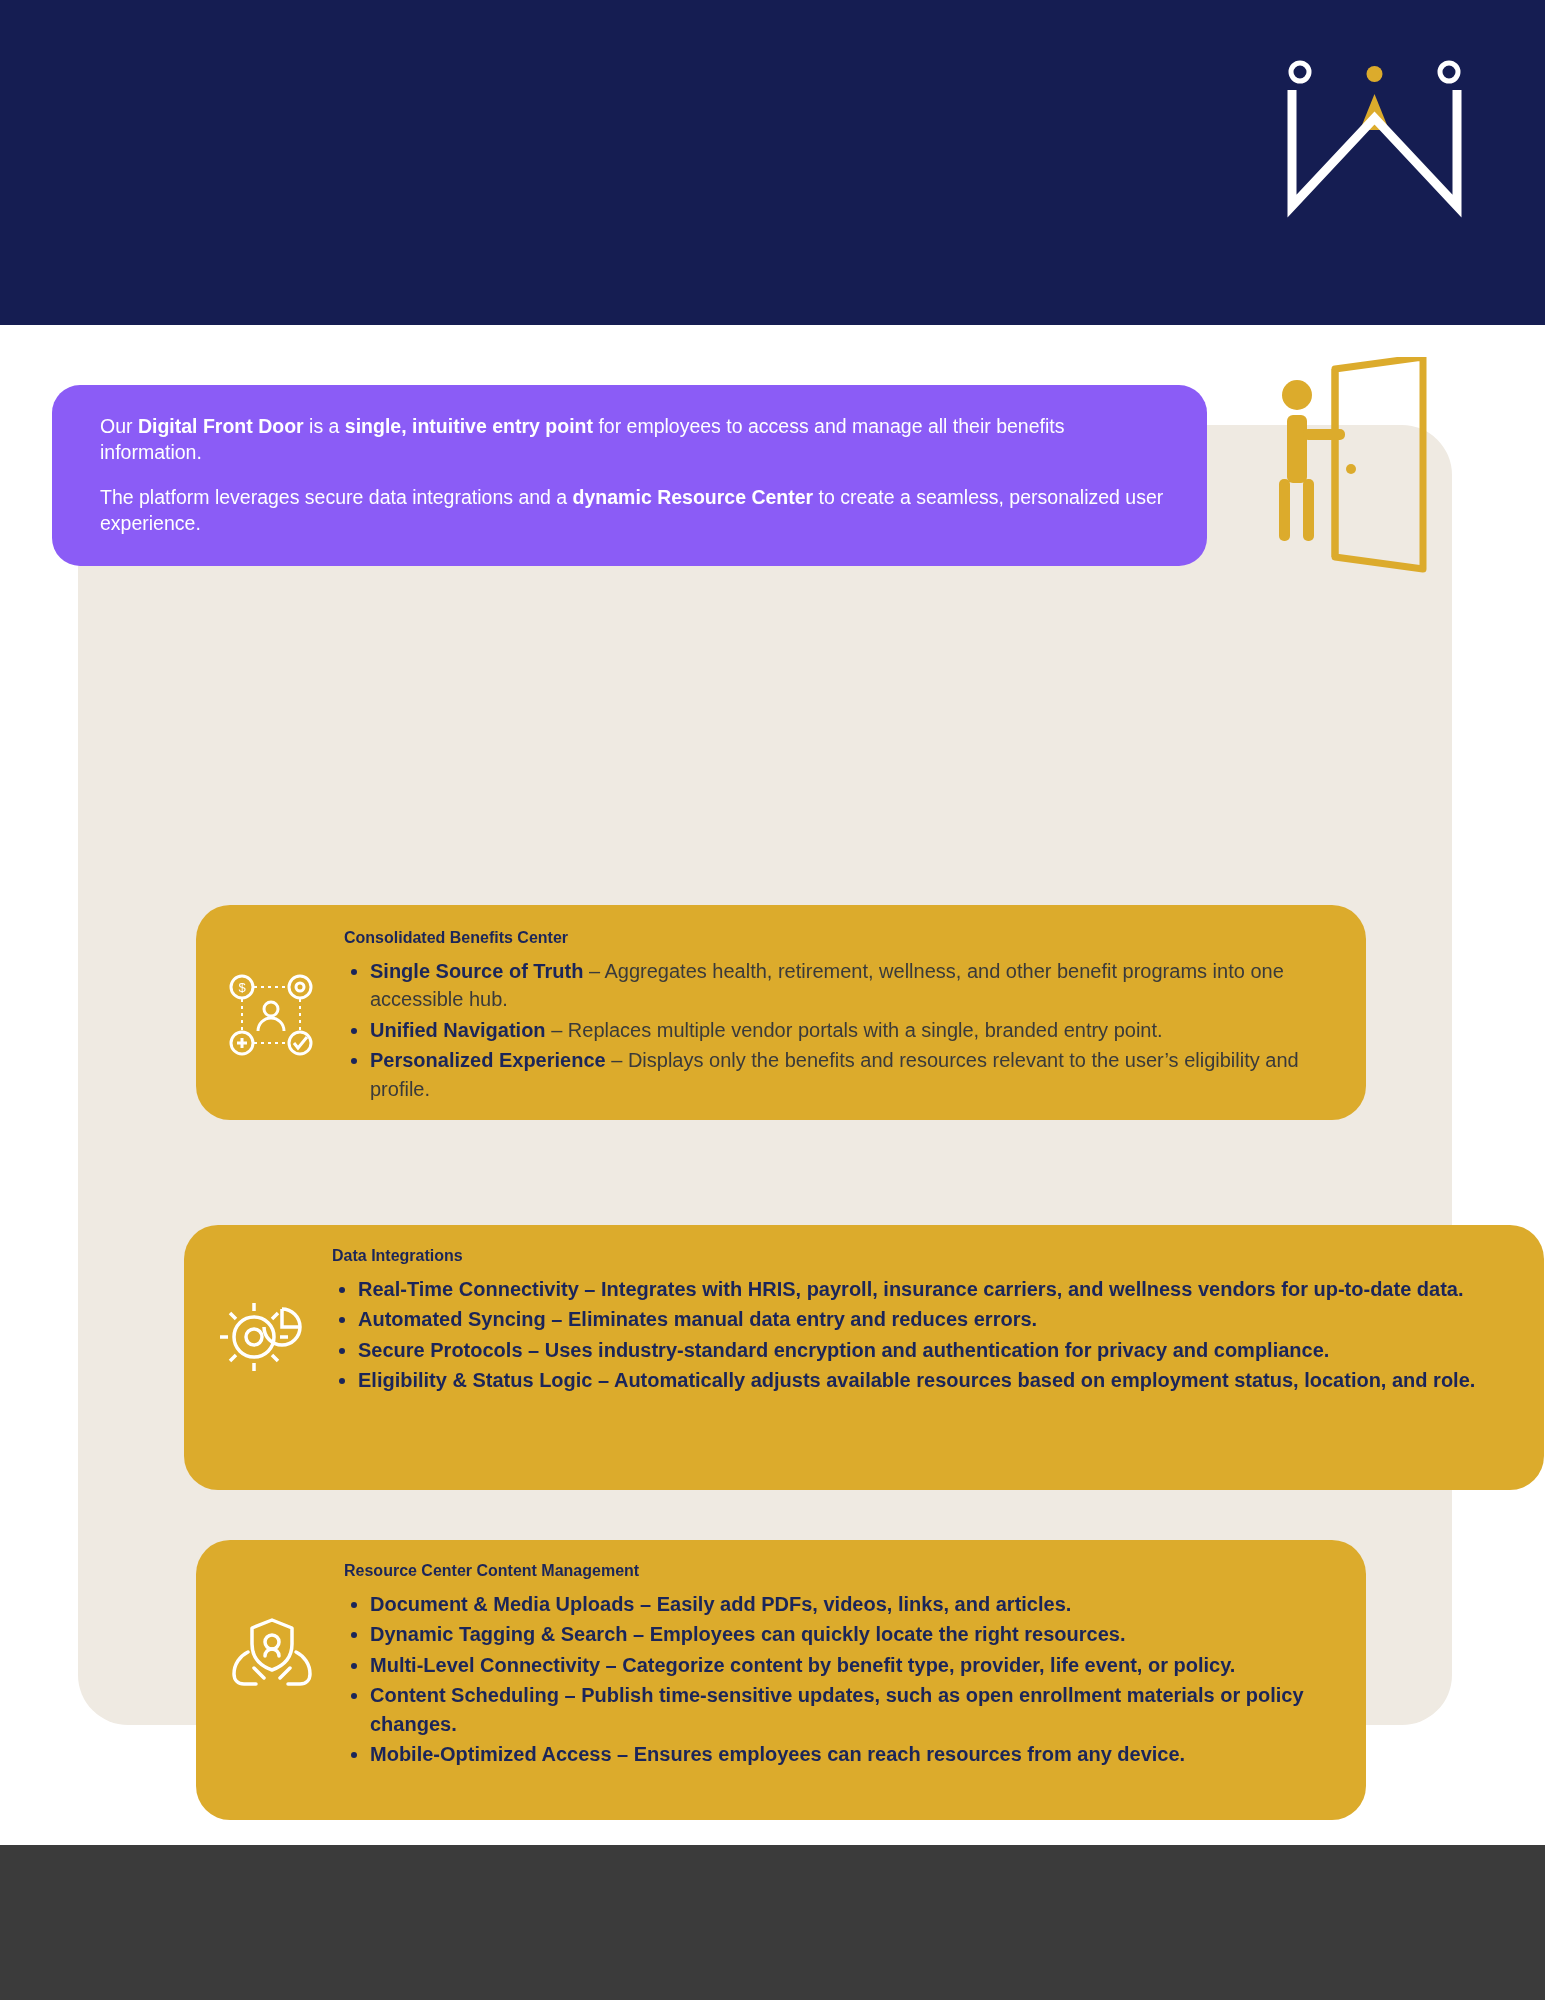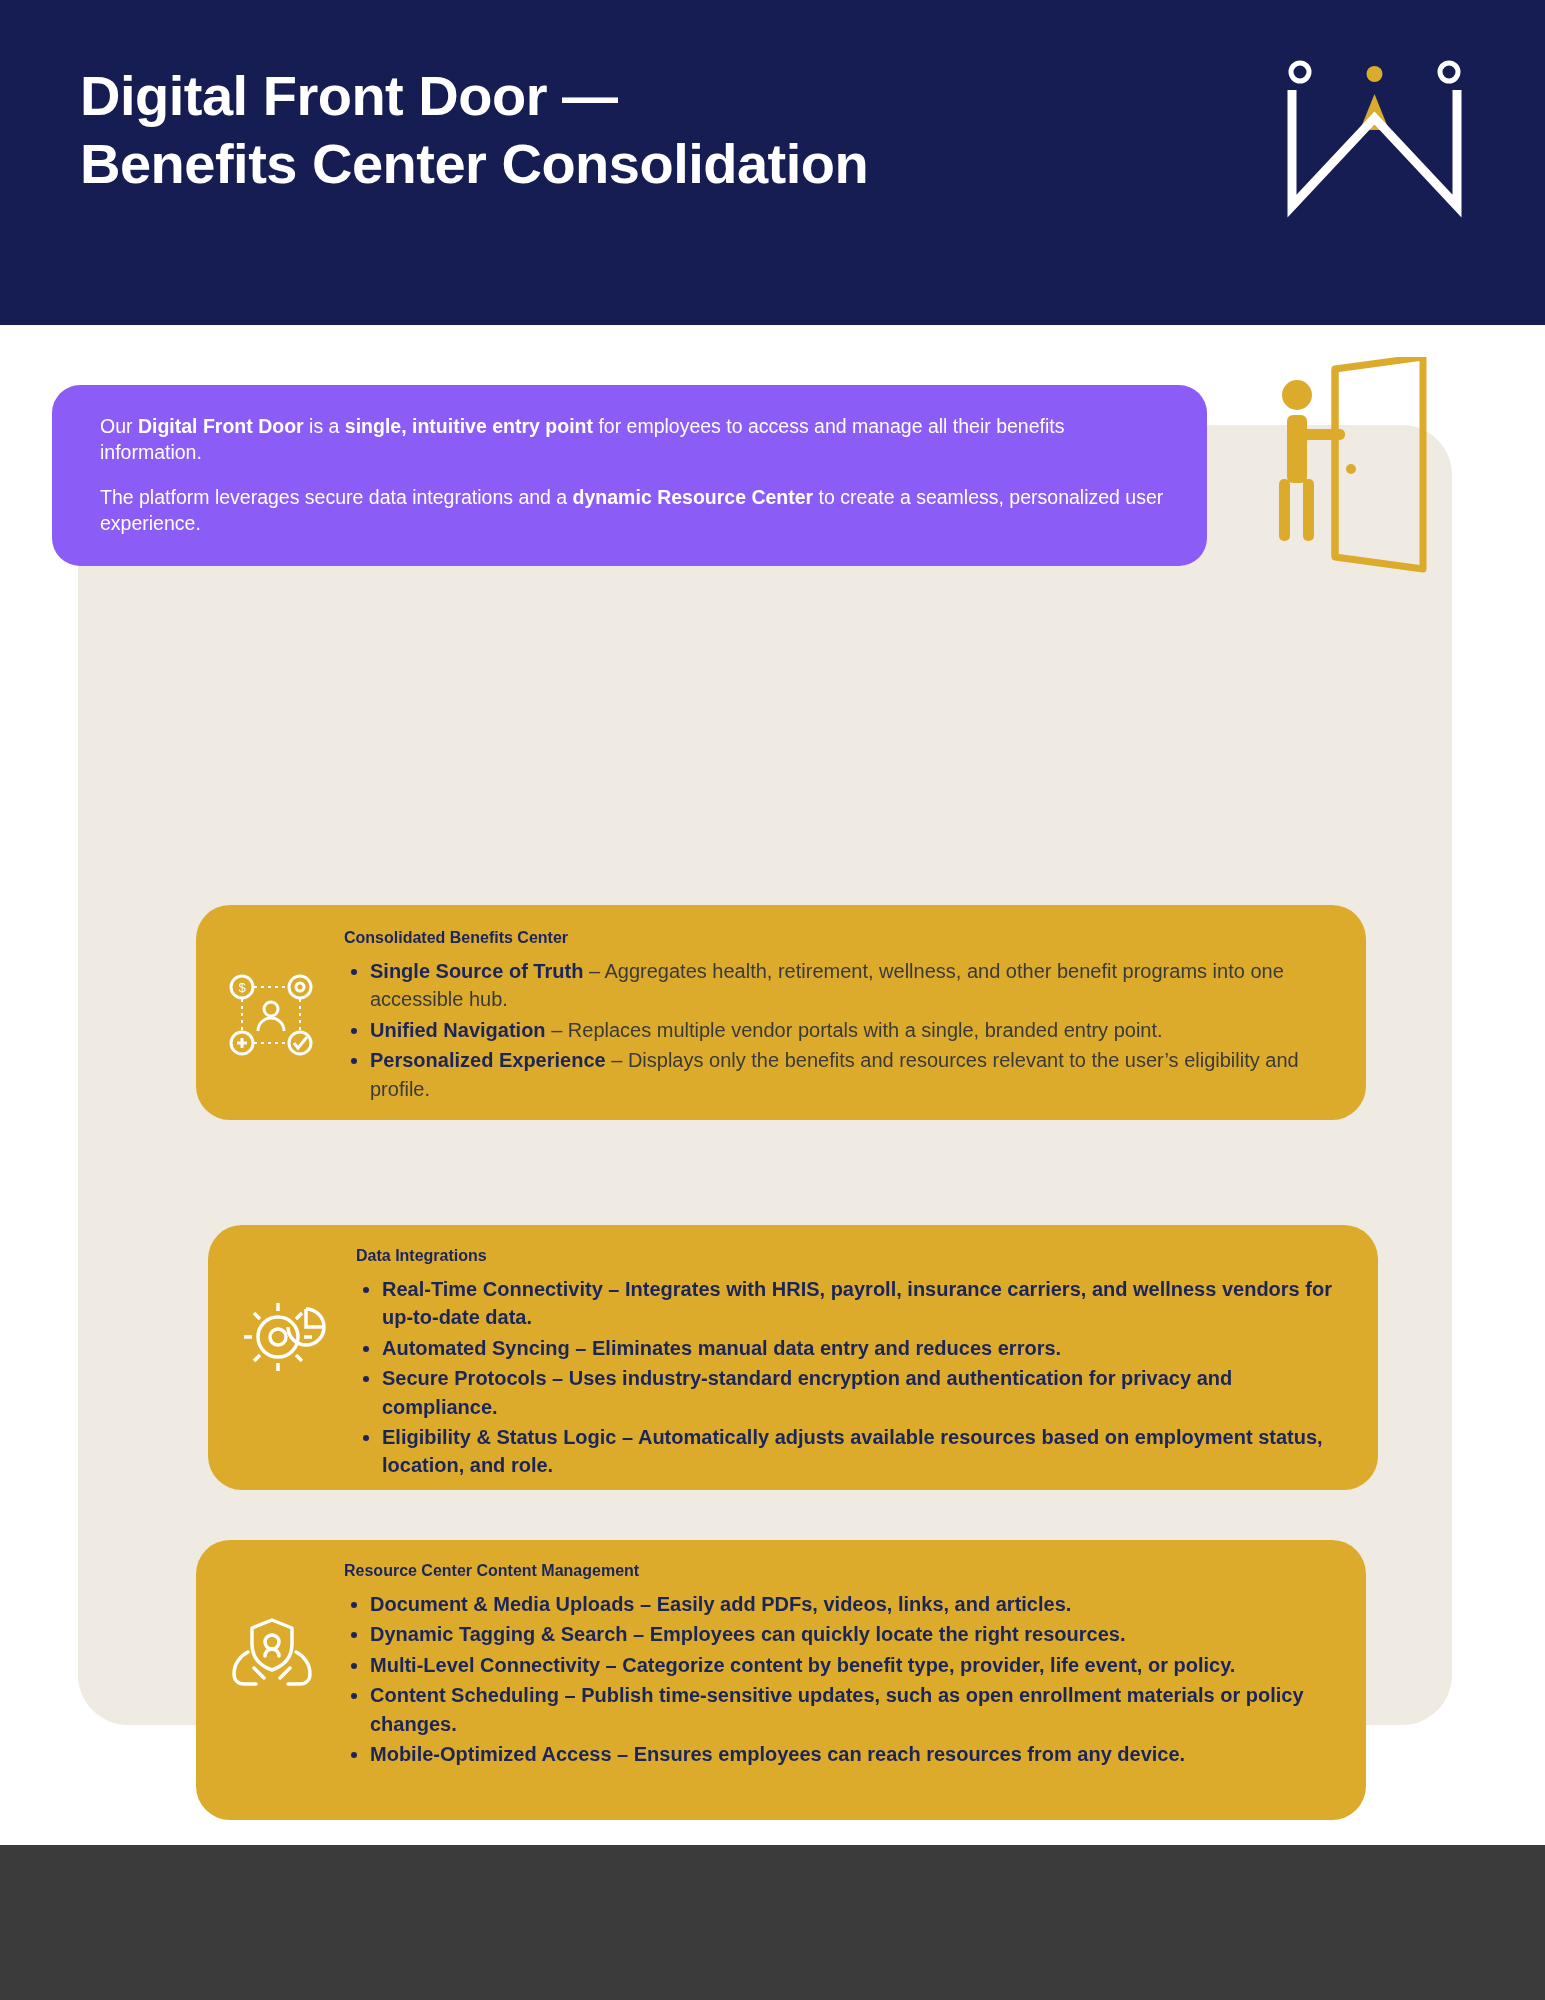--- a/index.html
+++ b/index.html
@@ -126,21 +126,21 @@
     line-height: 1.42;
     margin-bottom: 2px;
     color: #1b2559;
   }
   ul.bullets li b { font-weight: bold; }
   .light-desc { color: #3a3a3a; font-weight: normal; }
 
   
   #card-consolidated { left: 196px; top: 580px; width: 1170px; height: 215px; }
   #card-consolidated .card-body { top: 24px; left: 148px; }
-  #card-integrations { left: 208px; top: 900px; width: 1170px; height: 265px; }
+  #card-integrations { left: 184px; top: 900px; width: 1360px; height: 265px; }
   #card-integrations .card-body { top: 22px; left: 148px; }
   #card-resource { left: 196px; top: 1215px; width: 1170px; height: 280px; }
   #card-resource .card-body { top: 22px; left: 148px; }
   #card-impact { left: 213px; top: 1530px; width: 1170px; height: 280px; }
   #card-impact .card-body { top: 22px; left: 40px; }
 
   
   .footer-band {
     position: absolute;
     left: 0; top: 1845px;
@@ -148,22 +148,20 @@
     height: 155px;
     background: #3b3b3b;
   }
 
   svg { display: block; }
 </style>
 </head>
 <body>
 
 <div class="header">
-  <div class="header-title">Digital Front Door —
-Benefits Center Consolidation</div>
   <div class="logo">
     <svg width="185" height="165" viewBox="0 0 185 165">
       <circle cx="18" cy="16" r="9" fill="none" stroke="#ffffff" stroke-width="5"></circle>
       <circle cx="167" cy="16" r="9" fill="none" stroke="#ffffff" stroke-width="5"></circle>
       <circle cx="92.5" cy="18" r="8" fill="#dcab2c"></circle>
       <path d="M92.5 38 L107 74 L78 74 Z" fill="#dcab2c"></path>
       <path d="M10 34 L10 150 L92.5 62 L175 150 L175 34" fill="none" stroke="#ffffff" stroke-width="9" stroke-linejoin="miter"></path>
     </svg>
   </div>
 </div>

